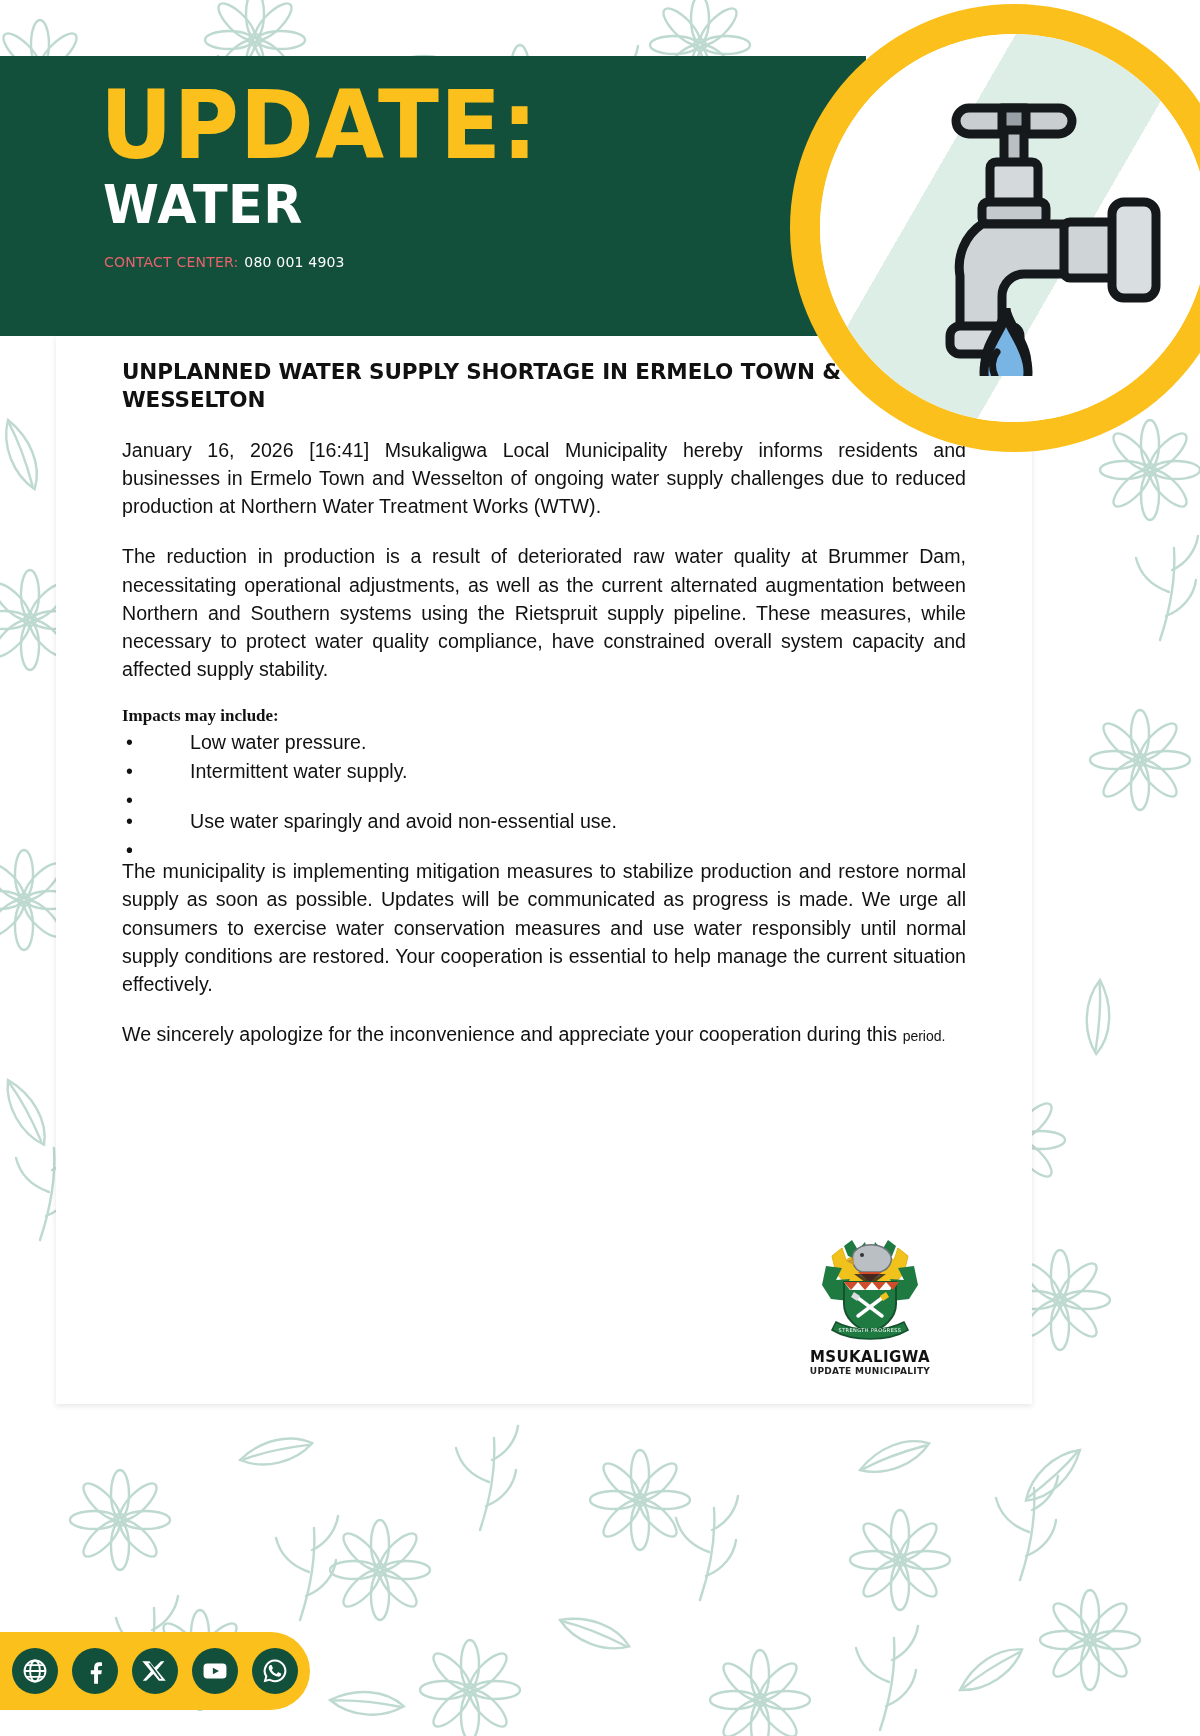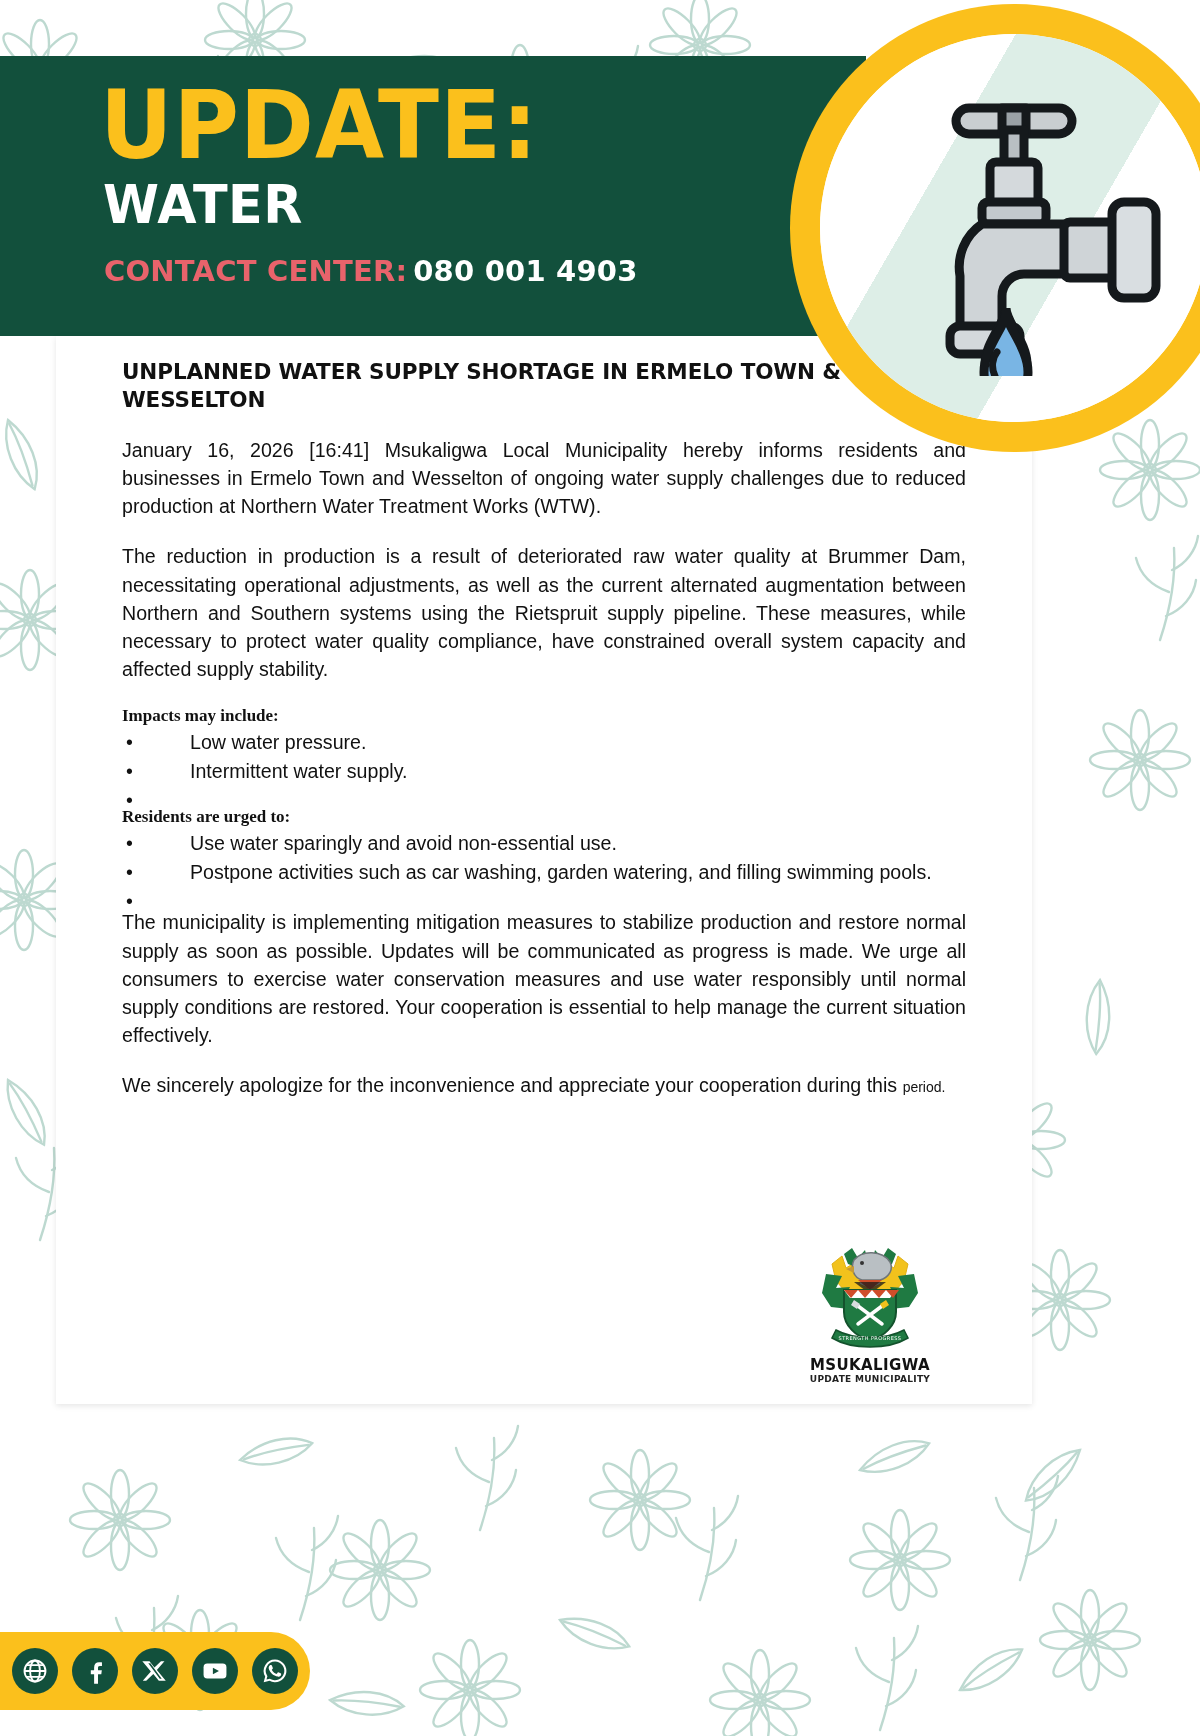--- a/index.html
+++ b/index.html
@@ -62,22 +62,22 @@
     font-weight: 800;
     color: #ffffff;
     letter-spacing: 0.5px;
     font-family: "DejaVu Sans", sans-serif;
     margin: 8px 0 0 3px;
     transform: scaleX(0.94);
     transform-origin: left center;
   }
   #contact-row {
     margin: 22px 0 0 4px;
-    font-size: 29px;
-    font-weight: 700;
+    font-size: 14px;
+    font-weight: 400;
     font-family: "DejaVu Sans", sans-serif;
     letter-spacing: 0.2px;
     white-space: nowrap;
   }
   #contact-label { color: #e8636b; }
   #contact-number { color: #ffffff; margin-left: 6px; }
 
   
   #tap-badge {
     position: absolute;
@@ -172,21 +172,21 @@
     top: 0;
   }
   #closing-note .small-word {
     font-size: 14px;
   }
 
   
   #logo-block {
     position: absolute;
     right: 72px;
-    bottom: 20px;
+    bottom: 28px;
     width: 180px;
     text-align: center;
     z-index: 6;
   }
   #logo-name {
     font-size: 15px;
     font-weight: 800;
     color: #111111;
     letter-spacing: 0.4px;
     margin-top: 2px;
@@ -371,29 +371,27 @@
         </li>
         <li class="bullet-item">
           <span class="bullet-dot">•</span>
           <span>Intermittent water supply.</span>
         </li>
         <li class="bullet-item">
           <span class="bullet-dot">•</span>
         </li>
       </ul>
 
-      <div class="sub-heading">Residents are urged to:</div>
       <ul class="bullet-list">
         <li class="bullet-item">
           <span class="bullet-dot">•</span>
           <span>Use water sparingly and avoid non-essential use.</span>
         </li>
         <li class="bullet-item">
           <span class="bullet-dot">•</span>
-          <span>Postpone activities such as car washing, garden watering, and filling swimming pools.</span>
         </li>
         <li class="bullet-item">
           <span class="bullet-dot">•</span>
         </li>
       </ul>
 
       <p class="para">The municipality is implementing mitigation measures to stabilize production and restore normal supply as soon as possible. Updates will be communicated as progress is made. We urge all consumers to exercise water conservation measures and use water responsibly until normal supply conditions are restored. Your cooperation is essential to help manage the current situation effectively.</p>
 
       <p class="para nojustify" id="closing-note">
         <span>We sincerely apologize for the inconvenience and appreciate your cooperation during this</span>

